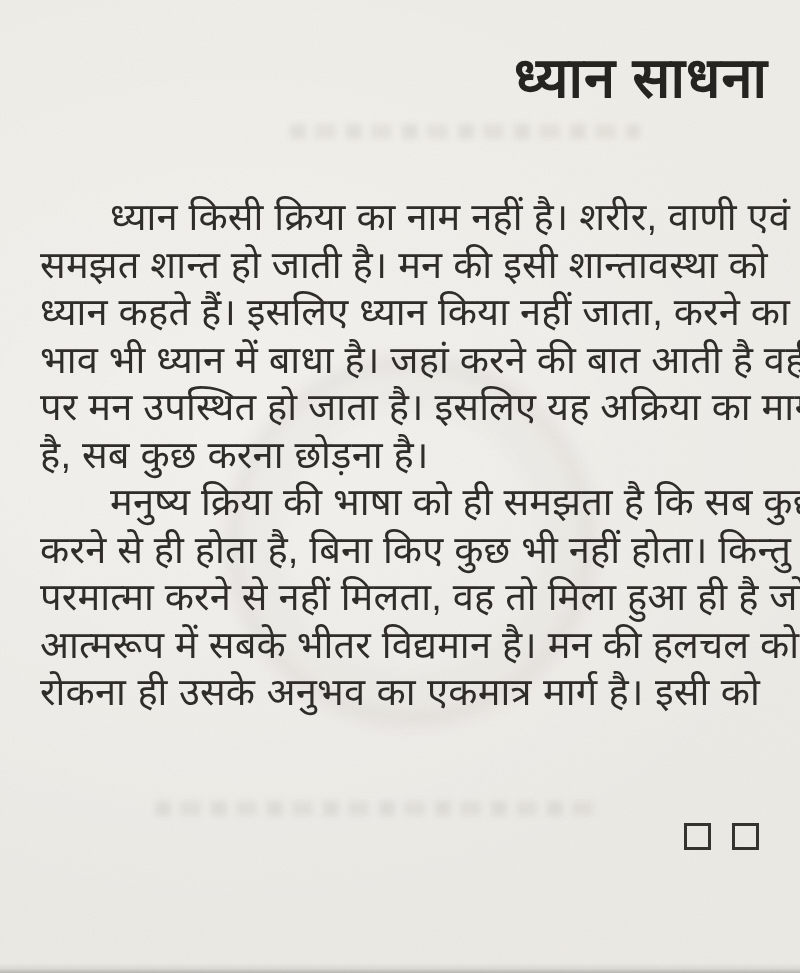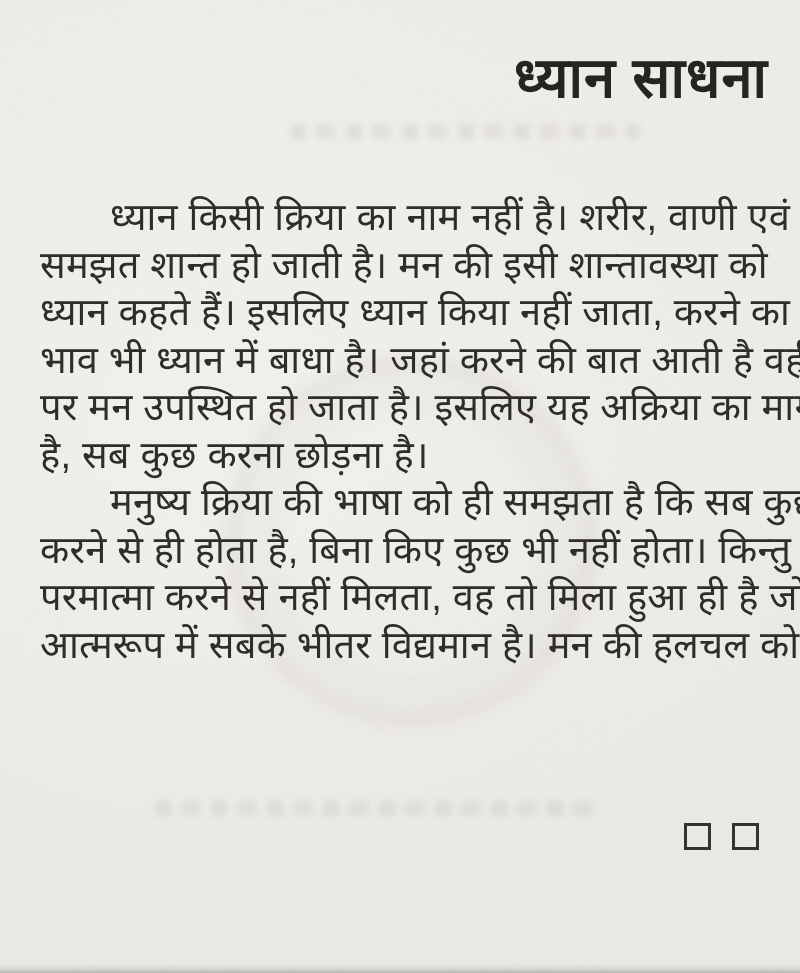--- a/index.html
+++ b/index.html
@@ -144,20 +144,21 @@
       <div class="line">ध्यान कहते हैं। इसलिए ध्यान किया नहीं जाता, करने का</div>
       <div class="line">भाव भी ध्यान में बाधा है। जहां करने की बात आती है वहीं</div>
       <div class="line">पर मन उपस्थित हो जाता है। इसलिए यह अक्रिया का मार्ग</div>
       <div class="line loose">है, सब कुछ करना छोड़ना है।</div>
     </div>
     <div class="para">
       <div class="line indent">मनुष्य क्रिया की भाषा को ही समझता है कि सब कुछ</div>
       <div class="line">करने से ही होता है, बिना किए कुछ भी नहीं होता। किन्तु</div>
       <div class="line">परमात्मा करने से नहीं मिलता, वह तो मिला हुआ ही है जो</div>
       <div class="line">आत्मरूप में सबके भीतर विद्यमान है। मन की हलचल को</div>
+      <div class="line">रोकना ही उसके अनुभव का एकमात्र मार्ग है। इसी को</div>
     </div>
   </div>
 
   <div class="endmarks">
     <span class="sq"></span>
     <span class="sq"></span>
   </div>
 
 </div>
 

